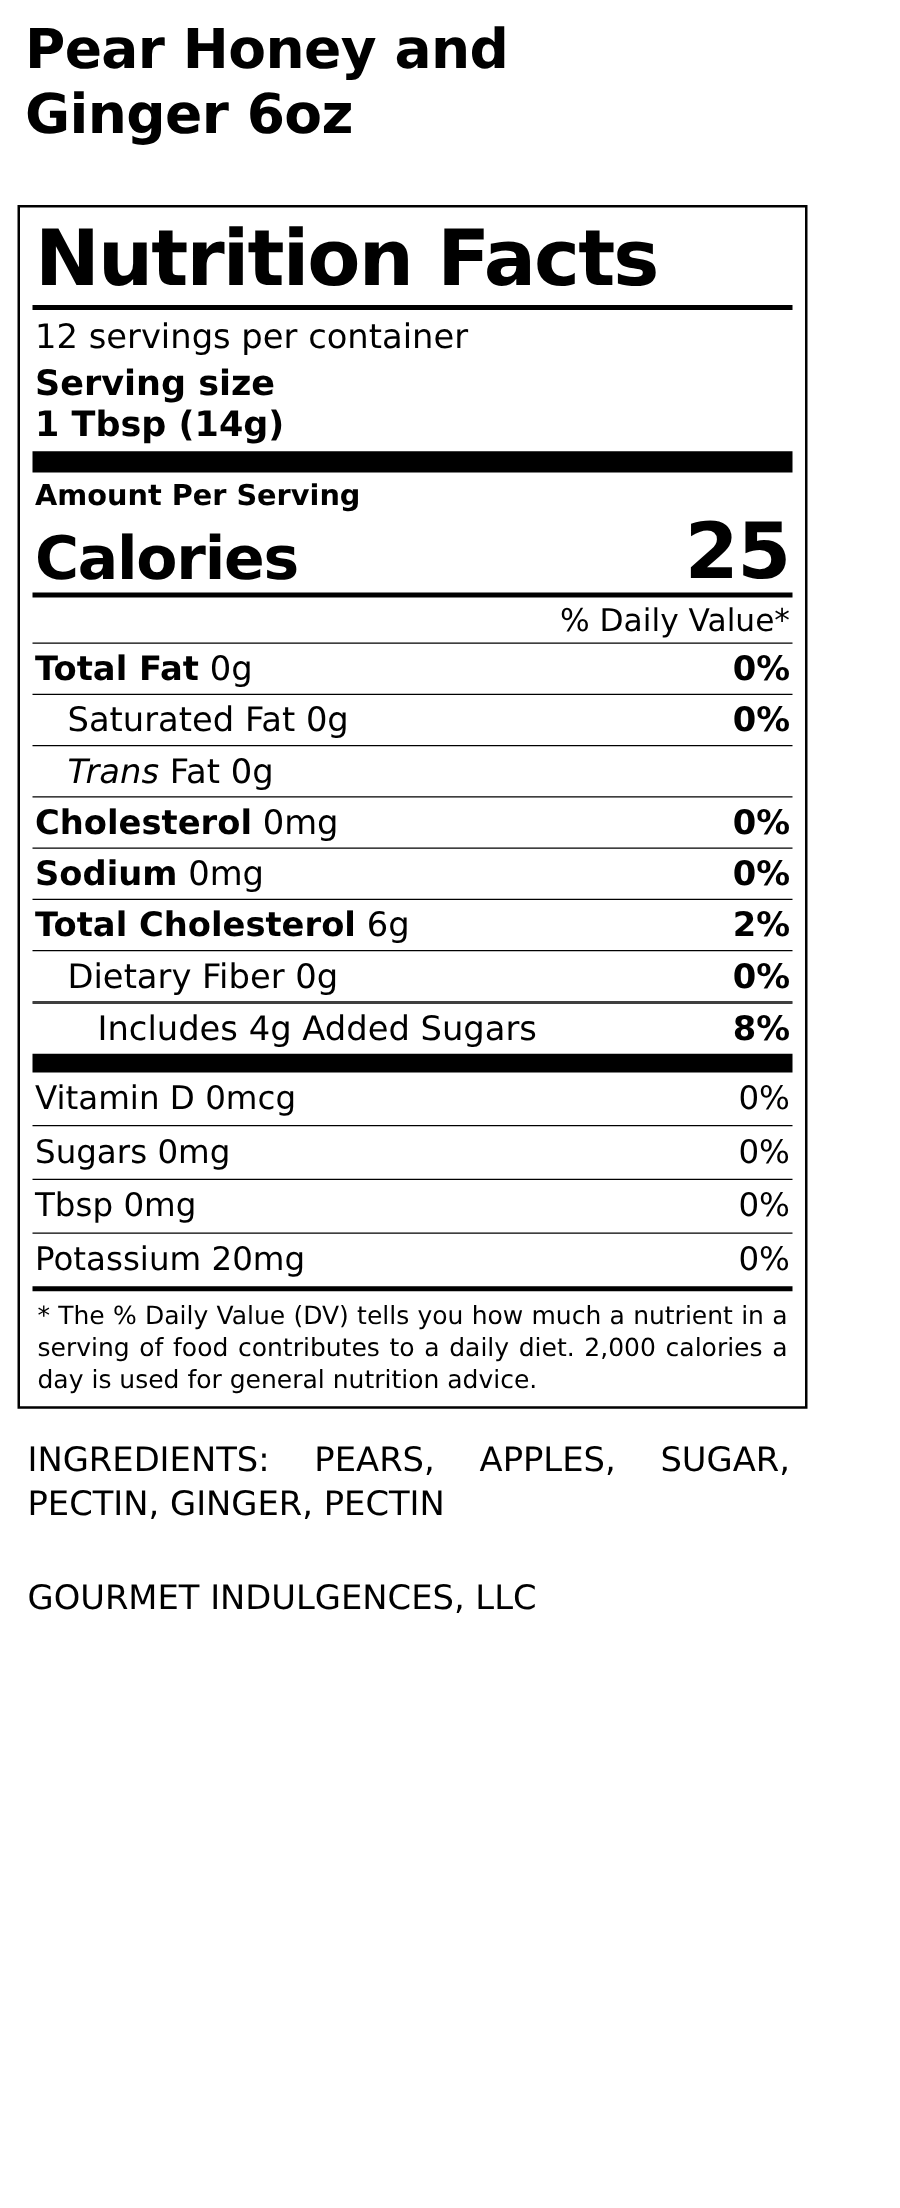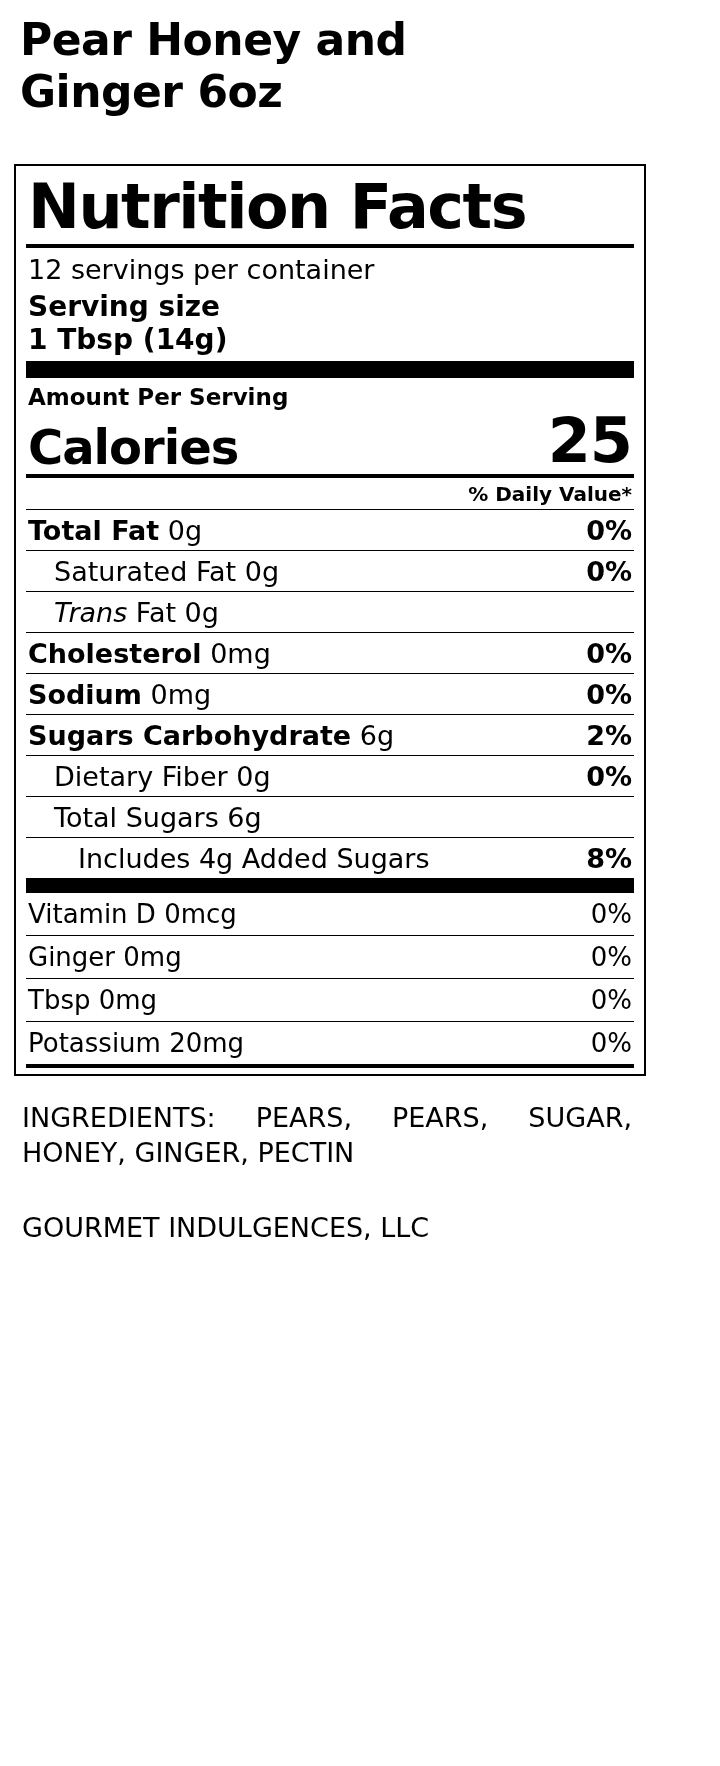--- a/index.html
+++ b/index.html
@@ -80,22 +80,22 @@
     line-height: 1.05;
   }
   .calories-value {
     font-size: 62px;
     font-weight: bold;
     letter-spacing: -1px;
     line-height: 1.0;
   }
   .dv-header {
     text-align: right;
-    font-size: 20px;
-    font-weight: bold;
+    font-size: 25px;
+    font-weight: normal;
     padding: 4px 2px 3px 2px;
   }
   .nrow {
     display: flex;
     justify-content: space-between;
     align-items: flex-start;
     font-size: 27px;
     padding: 5px 2px 4px 2px;
   }
   .nrow .nm { }
@@ -186,71 +186,68 @@
     </div>
     <div class="rule-thin"></div>
 
     <div class="nrow">
       <span class="nm"><b>Sodium</b> <span>0mg</span></span>
       <span class="pct">0%</span>
     </div>
     <div class="rule-thin"></div>
 
     <div class="nrow">
-      <span class="nm"><b>Sugars Carbohydrate</b> <span>6g</span></span>
+      <span class="nm"><b>Total Cholesterol</b> <span>6g</span></span>
       <span class="pct">2%</span>
     </div>
     <div class="rule-thin"></div>
 
     <div class="nrow">
       <span class="nm indent1">Dietary Fiber 0g</span>
       <span class="pct">0%</span>
     </div>
     <div class="rule-thin"></div>
 
-    <div class="nrow">
-      <span class="nm indent1">Total Sugars 6g</span>
-      <span class="pct"></span>
-    </div>
     <div class="rule-thin"></div>
 
     <div class="nrow">
       <span class="nm indent2">Includes 4g Added Sugars</span>
       <span class="pct">8%</span>
     </div>
     <div class="rule-thin"></div>
 
 
     <div class="rule-thick2"></div>
 
     <div class="vit-row">
       <span>Vitamin D 0mcg</span>
       <span>0%</span>
     </div>
     <div class="rule-thin"></div>
 
     <div class="vit-row">
-      <span>Ginger 0mg</span>
+      <span>Sugars 0mg</span>
       <span>0%</span>
     </div>
     <div class="rule-thin"></div>
 
     <div class="vit-row">
       <span>Tbsp 0mg</span>
       <span>0%</span>
     </div>
     <div class="rule-thin"></div>
 
     <div class="vit-row">
       <span>Potassium 20mg</span>
       <span>0%</span>
     </div>
 
     <div class="rule-med"></div>
 
+    <div class="footnote">* The % Daily Value (DV) tells you how much a nutrient in a serving of food contributes to a daily diet. 2,000 calories a day is used for general nutrition advice.</div>
 
   </div>
 
-  <div class="ingredients">INGREDIENTS: PEARS, PEARS, SUGAR, HONEY, GINGER, PECTIN</div>
+  <div class="ingredients">INGREDIENTS: PEARS, APPLES, SUGAR, PECTIN, GINGER, PECTIN</div>
 
   <div class="company">GOURMET INDULGENCES, LLC</div>
 
 </div>
 
 </body></html>

